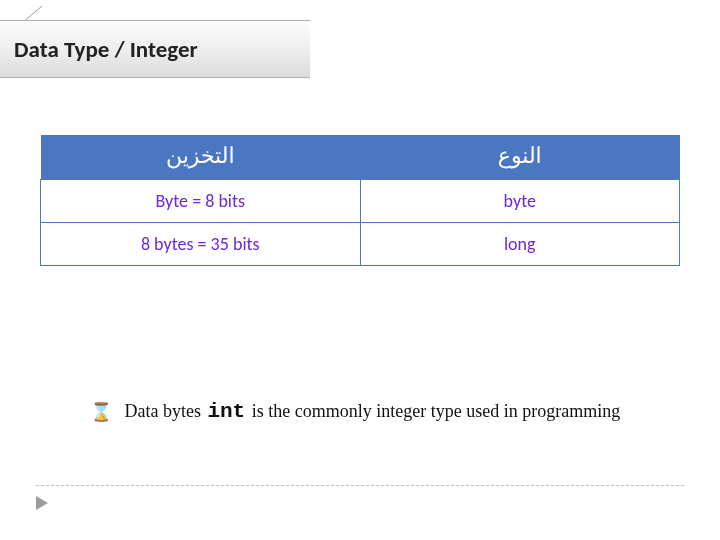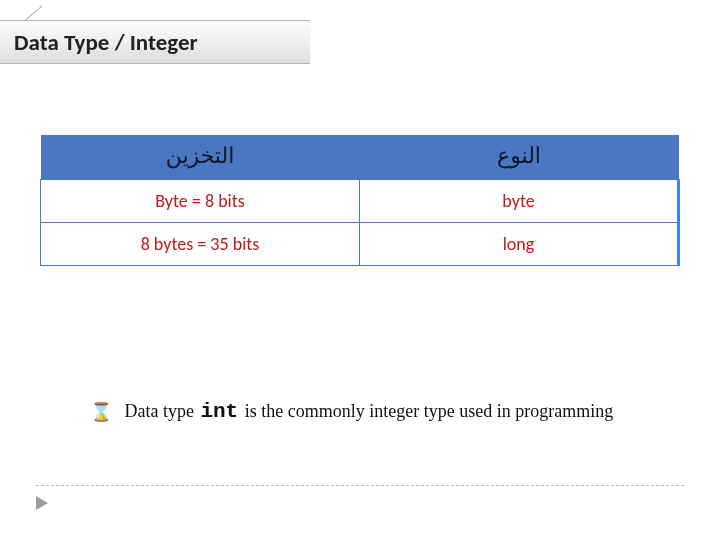--- a/index.html
+++ b/index.html
@@ -12,21 +12,21 @@
     position: relative;
     overflow: hidden;
   }
 
   
   .title-band {
     position: absolute;
     left: 0;
     top: 20px;
     width: 310px;
-    height: 44px;
+    height: 58px;
     border-top: 1px solid #b0b0b0;
     border-bottom: 1px solid #b0b0b0;
     background: linear-gradient(to bottom, #fcfcfc 0%, #f0f0f0 45%, #dcdcdc 100%);
     display: flex;
     align-items: center;
     padding-left: 14px;
     box-sizing: border-box;
     color: #222;
     font-size: 23px;
     font-weight: 700;
@@ -47,39 +47,39 @@
     top: 135px;
     width: 640px;
   }
   table.dt {
     width: 100%;
     border-collapse: collapse;
     table-layout: fixed;
   }
   table.dt thead th {
     background: #4b76c2;
-    color: #0f172a;
+    color: #ffffff;
     font-size: 22px;
     font-weight: 500;
     padding: 8px 0 10px 0;
     font-family: "Segoe UI", Tahoma, sans-serif;
   }
   table.dt tbody td {
     border: 1px solid #4b76c2;
     text-align: center;
     padding: 10px 6px;
-    color: #b91c1c;
+    color: #6d28d9;
     font-size: 18px;
     font-family: Calibri, Arial, sans-serif;
     background: #ffffff;
   }
   
   table.dt thead th { border: none; }
   table.dt tbody tr td:first-child { border-left: 1px solid #4b76c2; }
-  table.dt tbody tr td:last-child  { border-right: 3px solid #3b82f6; }
+  table.dt tbody tr td:last-child  { border-right: 1px solid #3b82f6; }
 
   
   .note {
     position: absolute;
     left: 90px;
     top: 400px;
     width: 600px;
     display: flex;
     align-items: center;
     gap: 12px;
@@ -140,21 +140,21 @@
         <td>8 bytes = 35 bits</td>
         <td>long</td>
       </tr>
     </tbody>
   </table>
 </div>
 
 <div class="note">
   <span class="hourglass">⌛</span>
   <span>
-    <span>Data type </span><span class="kw">int</span><span> is the commonly integer type used in programming</span>
+    <span>Data bytes </span><span class="kw">int</span><span> is the commonly integer type used in programming</span>
   </span>
 </div>
 
 <div class="dash"></div>
 
 <div class="marker">
   <svg width="16" height="14" viewBox="0 0 16 14">
     <polygon points="0,0 12,7 0,14" fill="#9c9c9c"></polygon>
   </svg>
 </div>

